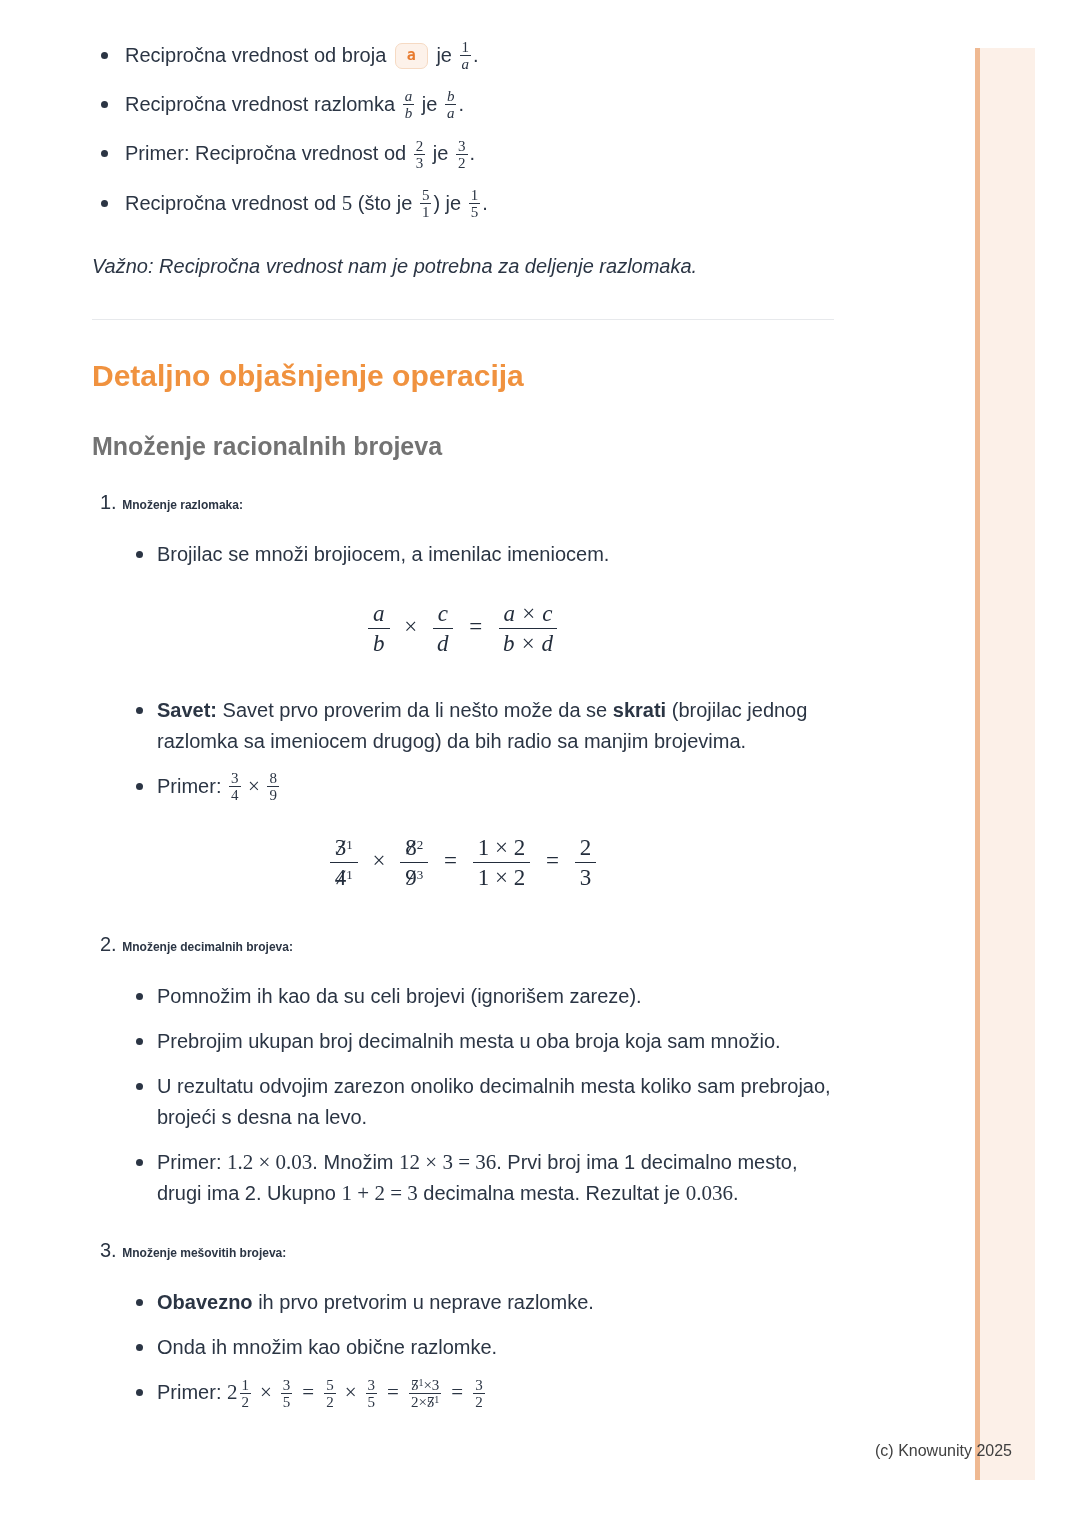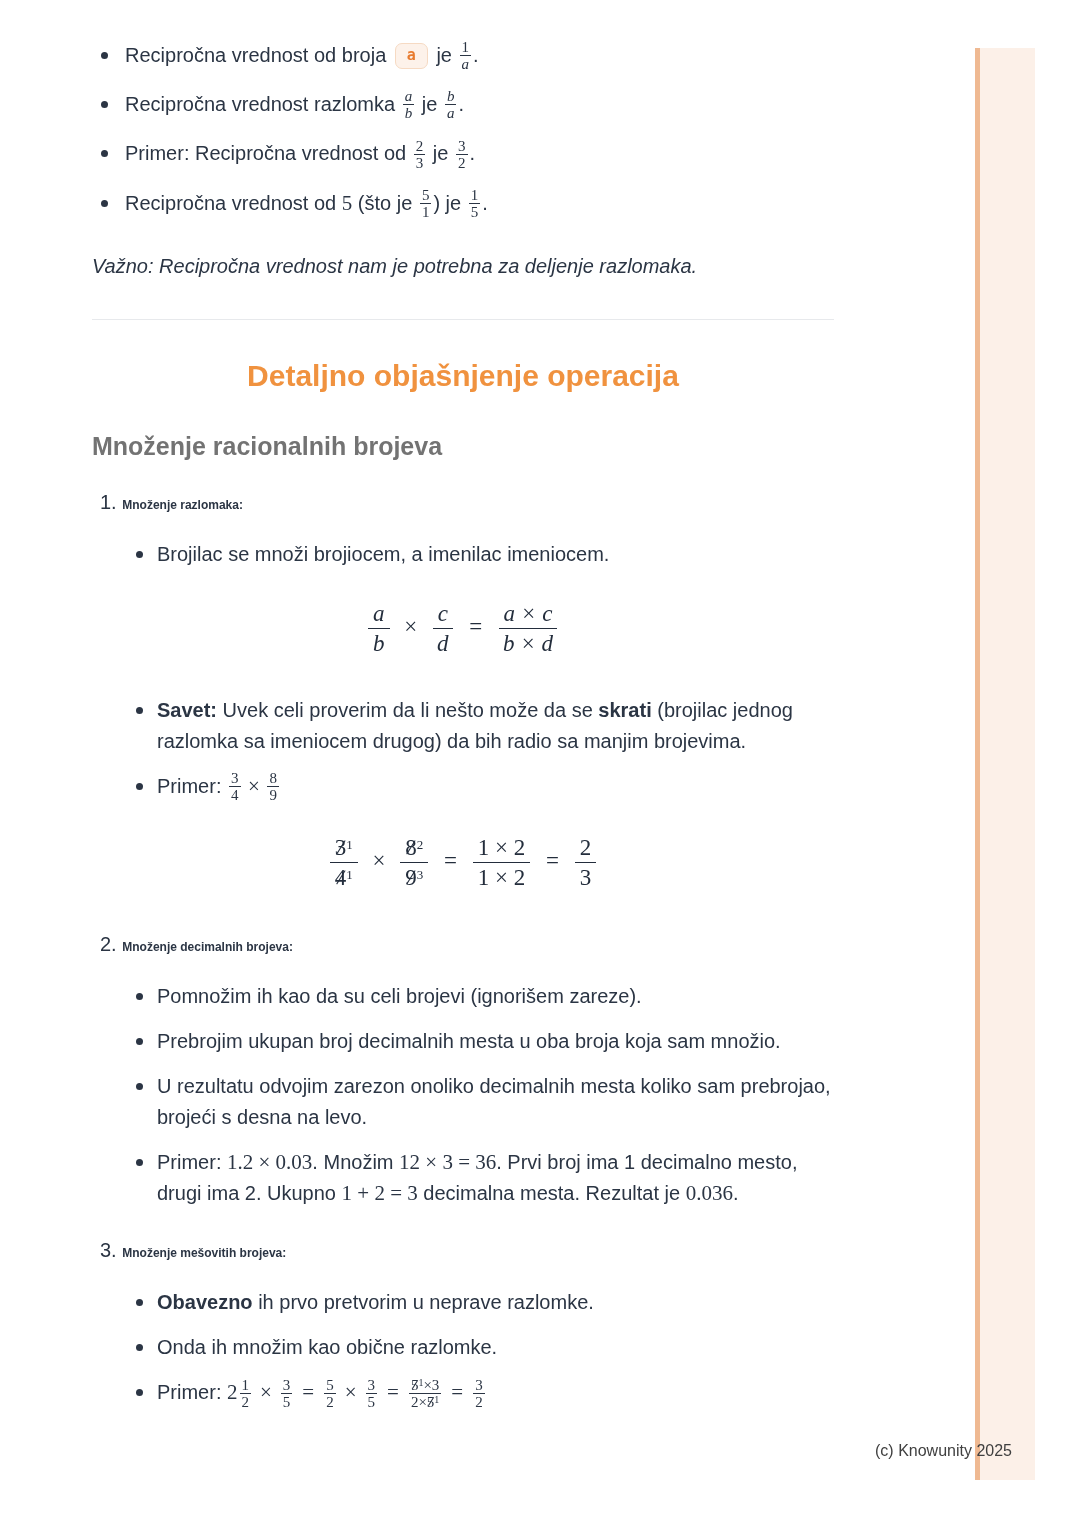--- a/index.html
+++ b/index.html
@@ -29,21 +29,21 @@
       font-family:"Liberation Serif",serif;font-size:15px;line-height:16px;text-align:center;margin:0 2px;position:relative;top:-1px;}
   .fr .n{border-bottom:1.2px solid #2b3544;padding:0 2px;}
   .fr .d{padding:0 2px;}
   .it{font-style:italic;}
 
   
   .m{font-family:"Liberation Serif",serif;font-size:21px;}
 
   .note{font-style:italic;margin:30px 0 0 0;}
   hr.rule{border:none;border-top:1px solid #e7e9ec;margin:37px 0 0 0;}
-  h2{color:#f0923f;font-size:30px;line-height:36px;font-weight:bold;margin:38px 0 0 0;text-align:center;}
+  h2{color:#f0923f;font-size:30px;line-height:36px;font-weight:bold;margin:38px 0 0 0;}
   h3{color:#737373;font-size:25px;line-height:30px;font-weight:bold;margin:37px 0 0 0;}
 
   .sec{margin-top:26px;}
   .sec-title{padding-left:8px;}
   .sec-title .no{font-weight:normal;}
   .sec-title strong{font-weight:bold;font-size:12px;}
   .sec ul.blist{margin-top:18px;}
 
   
   .formula{
@@ -156,21 +156,21 @@
       <span class="eq">=</span>
       <span class="bf it">
           <span class="n">a × c</span>
           <span class="d">b × d</span>
         </span>
     </div>
 
     <ul class="blist nested">
       <li>
         <strong>Savet:</strong>
-        <span>Uvek celi proverim da li nešto može da se</span>
+        <span>Savet prvo proverim da li nešto može da se</span>
         <strong>skrati</strong>
         <span>(brojilac jednog razlomka sa imeniocem drugog) da bih radio sa manjim brojevima.</span>
       </li>
       <li>
         <span>Primer:</span>
         <span class="fr">
             <span class="n">3</span>
             <span class="d">4</span>
           </span>
         <span class="m">×</span>

